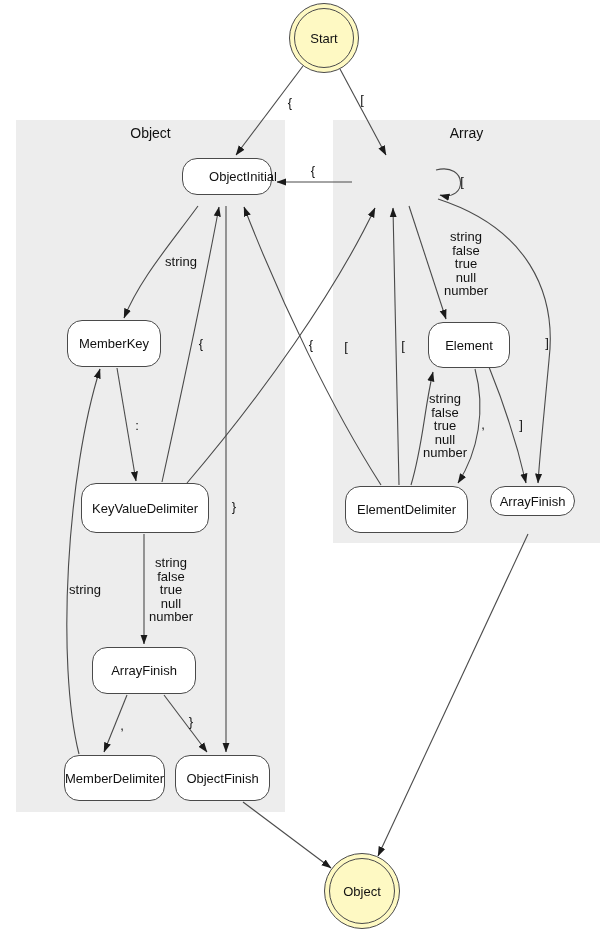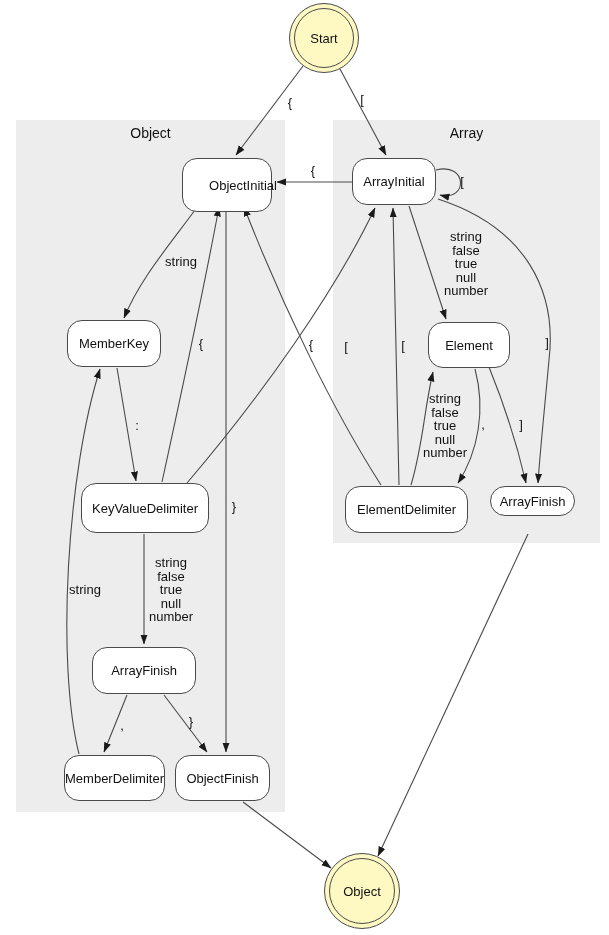--- a/index.html
+++ b/index.html
@@ -79,28 +79,27 @@
     <div class="terminal-inner">
       <span>Start</span>
     </div>
   </div>
   <div class="terminal" style="left:324px; top:853px; width:76px; height:76px;">
     <div class="terminal-inner">
       <span>Object</span>
     </div>
   </div>
 
-  <div class="state" style="left:182px; top:158px; width:90px; height:54px;padding-left:32px;">ObjectInitial</div>
+  <div class="state" style="left:182px; top:158px; width:90px; height:37px;padding-left:32px;">ObjectInitial</div>
   <div class="state" style="left:67px; top:320px; width:94px; height:47px;">MemberKey</div>
   <div class="state" style="left:81px; top:483px; width:128px; height:50px;">KeyValueDelimiter</div>
   <div class="state" style="left:92px; top:647px; width:104px; height:47px;">ArrayFinish</div>
   <div class="state" style="left:28px; top:755px; width:101px; height:46px;margin-left:36px;">MemberDelimiter</div>
   <div class="state" style="left:175px; top:755px; width:95px; height:46px;">ObjectFinish</div>
 
-  <div class="state" style="left:352px; top:158px; width:84px; height:47px;">ArrayInitial</div>
   <div class="state" style="left:428px; top:322px; width:82px; height:46px;">Element</div>
   <div class="state" style="left:345px; top:486px; width:123px; height:47px;">ElementDelimiter</div>
   <div class="state" style="left:490px; top:486px; width:85px; height:30px;">ArrayFinish</div>
 
   <div class="edge-label" style="left:290px; top:103px;">{</div>
   <div class="edge-label" style="left:362px; top:100px;">[</div>
   <div class="edge-label" style="left:313px; top:171px;">{</div>
   <div class="edge-label" style="left:462px; top:182px;">[</div>
   <div class="edge-label" style="left:181px; top:262px;">string</div>
   <div class="edge-label" style="left:137px; top:426px;">:</div>

